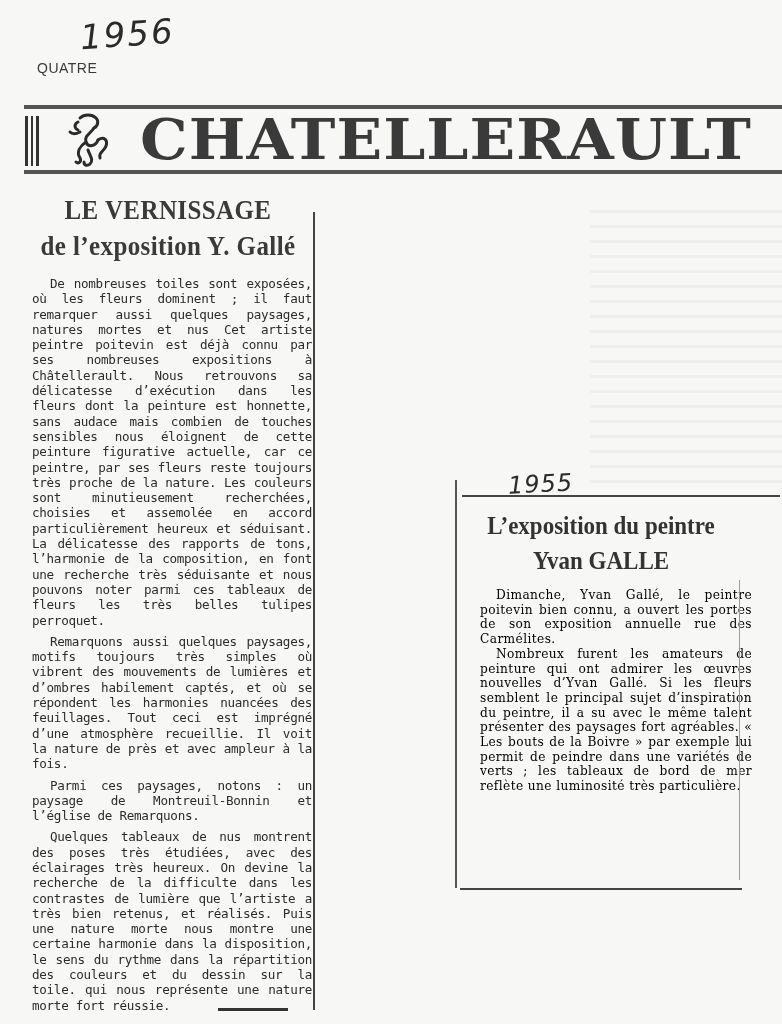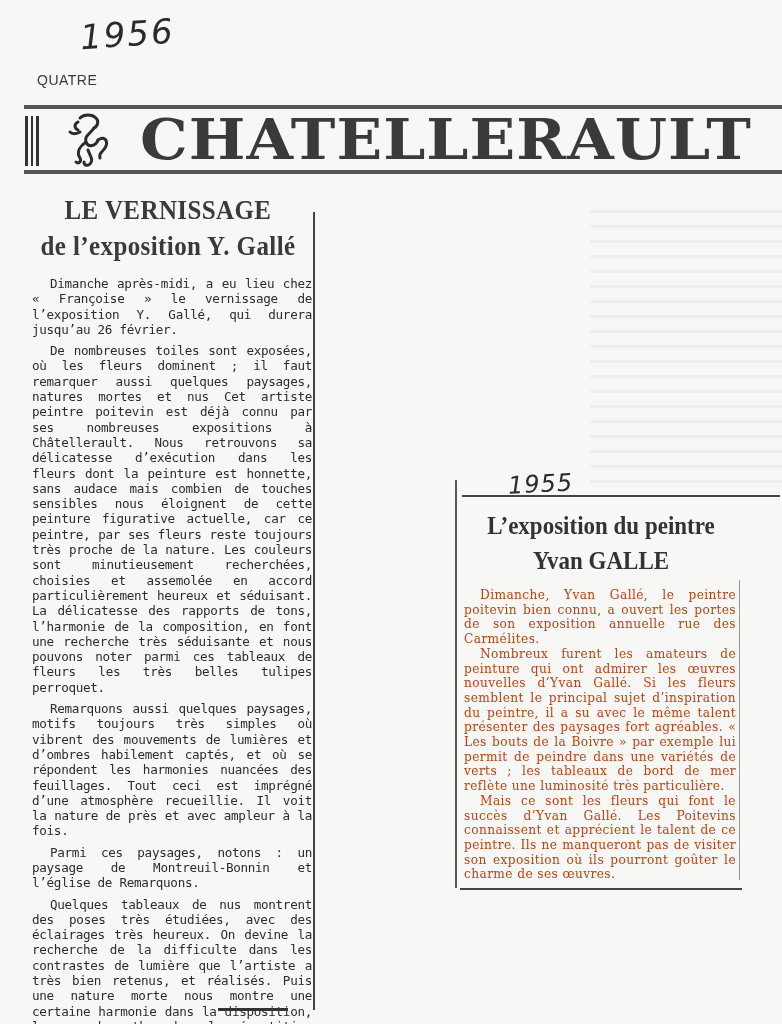--- a/index.html
+++ b/index.html
@@ -13,21 +13,21 @@
 
   
   .hand-year {
     left: 80px; top: 14px;
     font-family: "DejaVu Sans", sans-serif;
     font-size: 34px; font-style: italic; color: #2b2b2b;
     letter-spacing: 2px; transform: rotate(-4deg);
     font-weight: 300;
   }
   .page-label {
-    left: 37px; top: 72px;
+    left: 37px; top: 60px;
     font-family: "Liberation Sans", sans-serif;
     font-size: 14px; color: #3a3a3a; letter-spacing: 0.5px;
   }
 
   
   .mast-rule-top { left: 24px; top: 105px; width: 758px; height: 4px; background: #555; }
   .mast-rule-bot { left: 24px; top: 170px; width: 758px; height: 4px; background: #555; }
   .mast-bars { left: 25px; top: 116px; width: 14px; height: 50px; display: flex; gap: 3px; }
   .mast-bars span { display: block; width: 3px; height: 100%; background: #333; }
   .mast-lion { left: 66px; top: 112px; width: 46px; height: 56px; }
@@ -70,23 +70,23 @@
   }
   .clip-right-rule { left: 739px; top: 580px; width: 1px; height: 300px; background: #999; }
   .clip-bottom-rule { left: 460px; top: 888px; width: 282px; height: 2px; background: #444; }
   .clip-head {
     left: 456px; top: 512px; width: 290px;
     text-align: center; font-family: "Liberation Serif", serif; font-weight: bold;
     font-size: 23px; line-height: 31px; color: #333;
     transform: scaleY(1.12);
   }
   .clip-body {
-    left: 464px; top: 588px; width: 272px;
+    left: 480px; top: 588px; width: 272px;
     font-family: "DejaVu Serif", serif;
-    font-size: 12.2px; line-height: 14.7px; color: #c2410c;
+    font-size: 12.2px; line-height: 14.7px; color: #000000;
     text-align: justify; letter-spacing: 0.4px;
   }
   .clip-body p { margin: 0; text-indent: 16px; }
 
   
   .ghost {
     left: 590px; top: 210px; width: 192px; height: 280px;
     background:
       repeating-linear-gradient(180deg, rgba(0,0,0,0.04) 0 3px, transparent 3px 15px);
     opacity: 0.9;
@@ -119,21 +119,20 @@
 </div>
 <div class="abs mast-title">CHATELLERAULT</div>
 <div class="abs mast-rule-bot"></div>
 
 <div class="abs col-left">
   <div class="h1">
     <div>LE VERNISSAGE</div>
     <div style="margin-top:4px;">de l’exposition Y. Gallé</div>
   </div>
   <div class="body-slab" style="margin-top:18px;">
-    <p>Dimanche après-midi, a eu lieu chez « Françoise » le vernissage de l’exposition Y. Gallé, qui durera jusqu’au 26 février.</p>
     <p>De nombreuses toiles sont exposées, où les fleurs dominent ; il faut remarquer aussi quelques paysages, natures mortes et nus Cet artiste peintre poitevin est déjà connu par ses nombreuses expositions à Châtellerault. Nous retrouvons sa délicatesse d’exécution dans les fleurs dont la peinture est honnette, sans audace mais combien de touches sensibles nous éloignent de cette peinture figurative actuelle, car ce peintre, par ses fleurs reste toujours très proche de la nature. Les couleurs sont minutieusement recherchées, choisies et assemolée en accord particulièrement heureux et séduisant. La délicatesse des rapports de tons, l’harmonie de la composition, en font une recherche très séduisante et nous pouvons noter parmi ces tableaux de fleurs les très belles tulipes perroquet.</p>
     <p>Remarquons aussi quelques paysages, motifs toujours très simples où vibrent des mouvements de lumières et d’ombres habilement captés, et où se répondent les harmonies nuancées des feuillages. Tout ceci est imprégné d’une atmosphère recueillie. Il voit la nature de près et avec ampleur à la fois.</p>
     <p>Parmi ces paysages, notons : un paysage de Montreuil-Bonnin et l’église de Remarquons.</p>
     <p>Quelques tableaux de nus montrent des poses très étudiées, avec des éclairages très heureux. On devine la recherche de la difficulte dans les contrastes de lumière que l’artiste a très bien retenus, et réalisés. Puis une nature morte nous montre une certaine harmonie dans la disposition, le sens du rythme dans la répartition des couleurs et du dessin sur la toile. qui nous représente une nature morte fort réussie.</p>
 
   </div>
 </div>
 <div class="abs col-rule-left"></div>
 <div class="abs end-rule"></div>
 
@@ -142,16 +141,15 @@
 <div class="abs clip-year">1955</div>
 <div class="abs clip-top-rule"></div>
 <div class="abs clip"></div>
 <div class="abs clip-head">
   <div>L’exposition du peintre</div>
   <div>Yvan GALLE</div>
 </div>
 <div class="abs clip-body">
   <p>Dimanche, Yvan Gallé, le peintre poitevin bien connu, a ouvert les portes de son exposition annuelle rue des Carmélites.</p>
   <p>Nombreux furent les amateurs de peinture qui ont admirer les œuvres nouvelles d’Yvan Gallé. Si les fleurs semblent le principal sujet d’inspiration du peintre, il a su avec le même talent présenter des paysages fort agréables. « Les bouts de la Boivre » par exemple lui permit de peindre dans une variétés de verts ; les tableaux de bord de mer reflète une luminosité très particulière.</p>
-  <p>Mais ce sont les fleurs qui font le succès d’Yvan Gallé. Les Poitevins connaissent et apprécient le talent de ce peintre. Ils ne manqueront pas de visiter son exposition où ils pourront goûter le charme de ses œuvres.</p>
 </div>
 <div class="abs clip-right-rule"></div>
 <div class="abs clip-bottom-rule"></div>
 
 </body></html>

